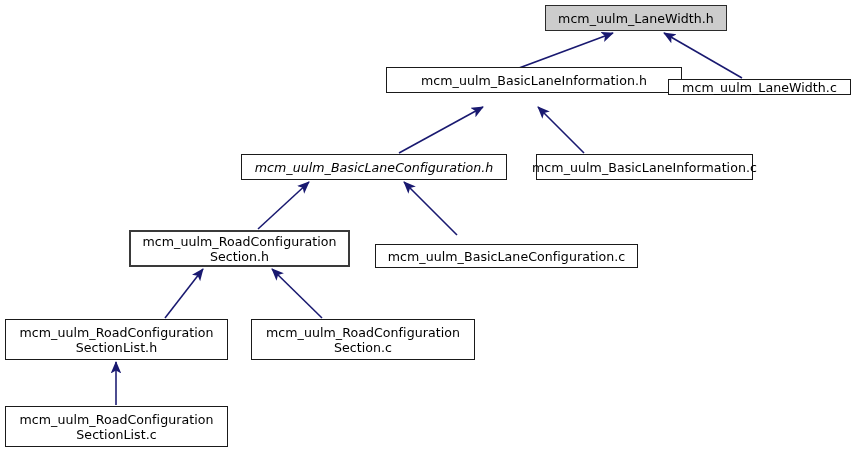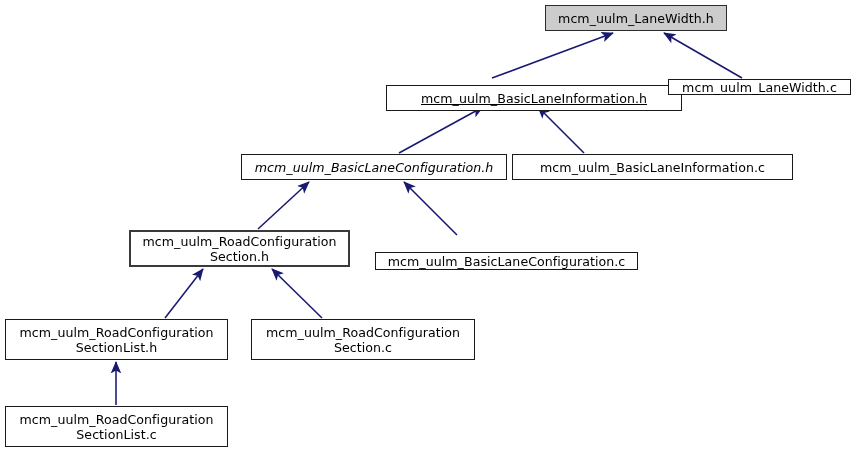--- a/index.html
+++ b/index.html
@@ -70,27 +70,27 @@
         <line x1="258" y1="229" x2="309" y2="182" stroke="#191970" marker-end="url(#arrowhead)"></line>
         <line x1="457" y1="235" x2="404" y2="182" stroke="#191970" marker-end="url(#arrowhead)"></line>
         <line x1="165" y1="318" x2="203" y2="269" stroke="#191970" marker-end="url(#arrowhead)"></line>
         <line x1="322" y1="318" x2="272" y2="269" stroke="#191970" marker-end="url(#arrowhead)"></line>
         <line x1="116" y1="405" x2="116" y2="362" stroke="#191970" marker-end="url(#arrowhead)"></line>
       </g>
   </svg>
 
   <div id="node-group">
       <div class="node root" style="left: 545px; top: 5px; width: 182px; height: 26px;"><span class="node-label">mcm_uulm_LaneWidth.h</span></div>
-      <div class="node" style="left: 386px; top: 85px; width: 296px; height: 26px; text-decoration: underline;"><span class="node-label">mcm_uulm_BasicLaneInformation.h</span></div>
+      <div class="node" style="left: 386px; top: 67px; width: 296px; height: 26px;"><span class="node-label">mcm_uulm_BasicLaneInformation.h</span></div>
       <div class="node" style="left: 668px; top: 79px; width: 183px; height: 16px;"><span class="node-label">mcm_uulm_LaneWidth.c</span></div>
       <div class="node" style="left: 241px; top: 154px; width: 266px; height: 26px; font-style: italic;"><span class="node-label">mcm_uulm_BasicLaneConfiguration.h</span></div>
-      <div class="node" style="left: 512px; top: 154px; width: 281px; height: 26px;"><span class="node-label">mcm_uulm_BasicLaneInformation.c</span></div>
+      <div class="node" style="left: 536px; top: 154px; width: 217px; height: 26px;"><span class="node-label">mcm_uulm_BasicLaneInformation.c</span></div>
       <div class="node thick" style="left: 129px; top: 230px; width: 221px; height: 37px;"><span class="node-label">mcm_uulm_RoadConfiguration
 Section.h</span></div>
-      <div class="node" style="left: 375px; top: 252px; width: 263px; height: 18px;"><span class="node-label">mcm_uulm_BasicLaneConfiguration.c</span></div>
+      <div class="node" style="left: 375px; top: 244px; width: 263px; height: 24px;"><span class="node-label">mcm_uulm_BasicLaneConfiguration.c</span></div>
       <div class="node" style="left: 5px; top: 319px; width: 223px; height: 41px;"><span class="node-label">mcm_uulm_RoadConfiguration
 SectionList.h</span></div>
       <div class="node" style="left: 251px; top: 319px; width: 224px; height: 41px;"><span class="node-label">mcm_uulm_RoadConfiguration
 Section.c</span></div>
       <div class="node" style="left: 5px; top: 406px; width: 223px; height: 41px;"><span class="node-label">mcm_uulm_RoadConfiguration
 SectionList.c</span></div>
     </div>
 
 </div>
 

